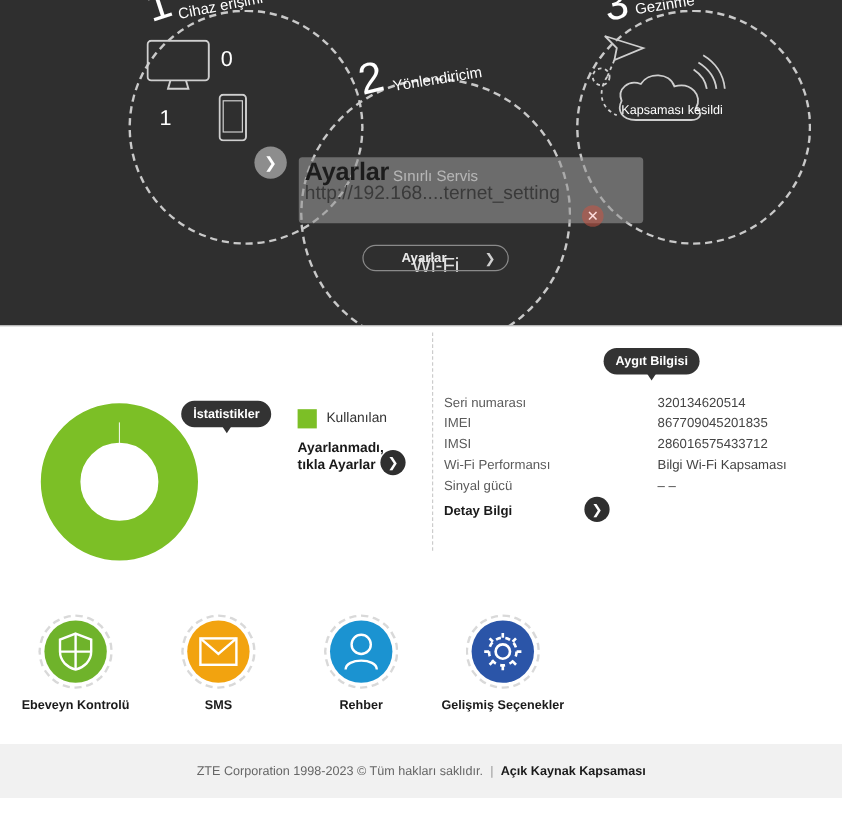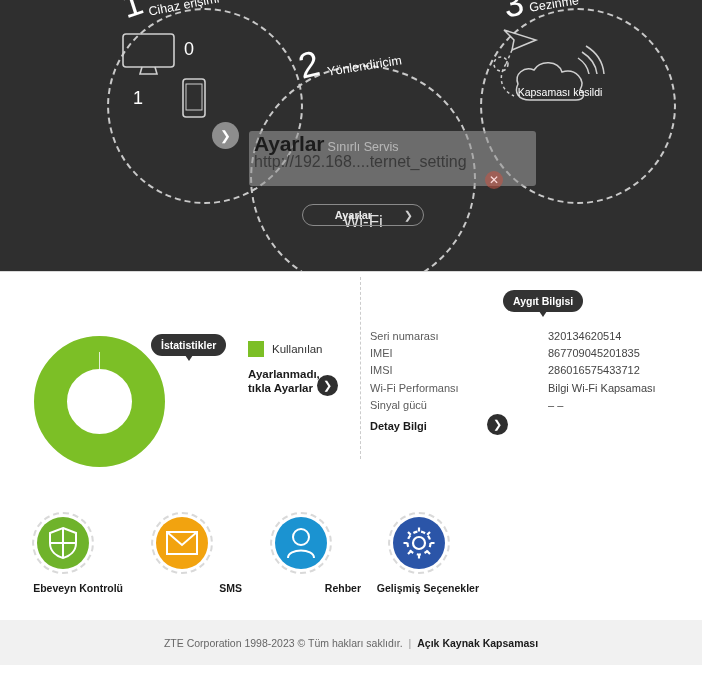--- a/index.html
+++ b/index.html
@@ -191,21 +191,21 @@
 
   .info-row { position: absolute; font-size: 11px; }
   .info-lab { left: 370px; color: #5a5a5a; }
   .info-val { left: 548px; color: #444444; text-align: center; }
   .info-lab.bold { color: #1a1a1a; font-weight: bold; }
 
   
   .shortcuts { position: absolute; top: 512px; left: 0; width: 702px; }
   .sc {
     position: absolute;
-    width: 120px; text-align: right;
+    width: 120px; text-align: center;
     cursor: pointer;
   }
   .sc .ring {
     width: 62px; height: 62px; border-radius: 50%;
     margin: 0 auto;
     border: 2px dashed #d9d9d9;
     padding: 3px;
   }
   .sc .disc {
     width: 100%; height: 100%; border-radius: 50%;

